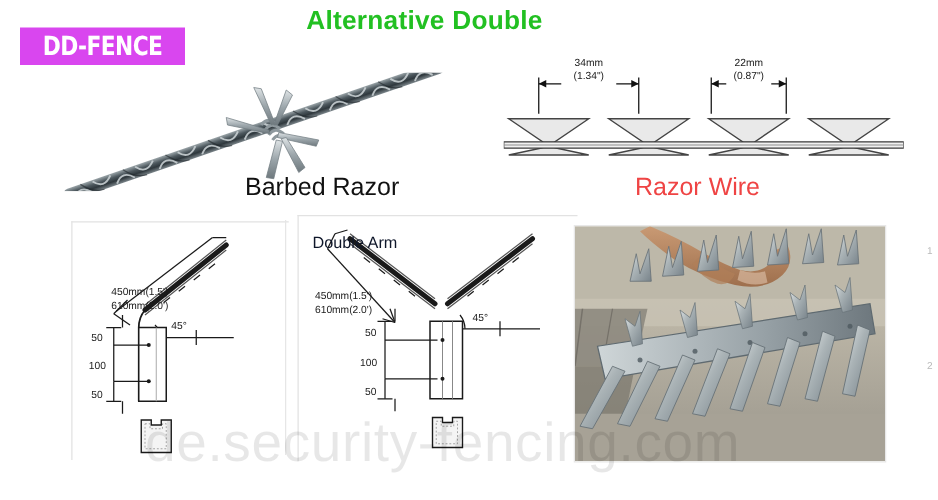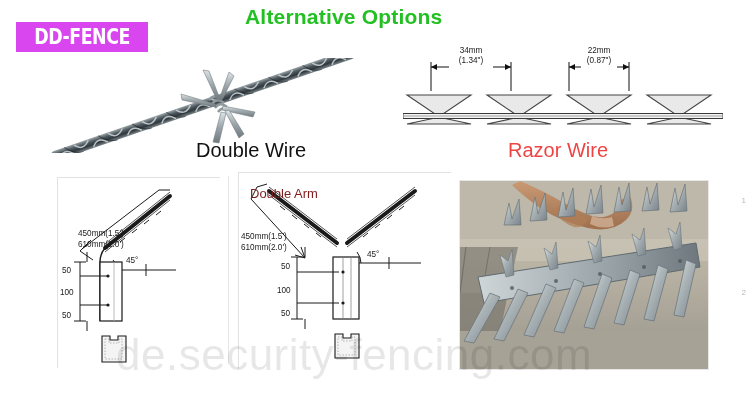--- a/index.html
+++ b/index.html
@@ -19,28 +19,28 @@
 
   
   .barbed-photo{position:absolute;left:48px;top:58px;width:310px;height:95px;overflow:hidden;}
   .barbed-photo svg{display:block;}
   .label-barbed{position:absolute;left:196px;top:139px;font-size:20px;color:#111;}
 
   .razor-art{position:absolute;left:403px;top:38px;width:320px;height:100px;}
   .label-razor{position:absolute;left:508px;top:139px;font-size:20px;color:#ef4444;}
 
   
-  .panel{position:absolute;border:1px solid #dfdfdf;background:#fff;}
+  .panel{position:absolute;border:1px solid #dfdfdf;background:#fff;padding-left:11px;}
   .panel-single{left:57px;top:177px;width:162px;height:190px;border-left:1px solid #e2e2e2;
                 border-top:1px solid #e2e2e2;border-right:none;border-bottom:none;}
   .panel-double{left:238px;top:172px;width:212px;height:196px;border-left:1px solid #e2e2e2;
                 border-top:1px solid #e2e2e2;border-right:none;border-bottom:none;}
   .vdiv{position:absolute;left:228px;top:176px;width:1px;height:188px;background:#e6e6e6;}
 
-  .panel-caption{position:absolute;left:250px;top:186px;font-size:13px;color:#7f1d1d;}
+  .panel-caption{position:absolute;left:250px;top:186px;font-size:13px;color:#0f172a;}
 
   .spike-photo{position:absolute;left:459px;top:180px;width:248px;height:188px;overflow:hidden;
                border:1px solid #e8e8e8;}
 
   .edge-mark{position:absolute;right:4px;font-size:8px;color:#b9b9b9;}
 
   
   .watermark{position:absolute;left:116px;top:330px;font-size:44px;color:#000000;
              opacity:.09;white-space:nowrap;letter-spacing:.5px;
              font-family:"Liberation Sans",sans-serif;pointer-events:none;}
@@ -49,21 +49,21 @@
 </style>
 </head>
 <body>
 
 <div class="page">
 
   <div class="logo">
     <span class="logo-text">DD-FENCE</span>
   </div>
 
-  <div class="title">Alternative Options</div>
+  <div class="title">Alternative Double</div>
 
   <div class="barbed-photo">
     <svg width="310" height="95" viewBox="0 0 310 95">
       <defs>
         <linearGradient id="wireg" x1="0" y1="0" x2="0" y2="1">
           <stop offset="0%" stop-color="#9aa4a8"></stop>
           <stop offset="35%" stop-color="#4d585e"></stop>
           <stop offset="65%" stop-color="#2f383d"></stop>
           <stop offset="100%" stop-color="#7d878c"></stop>
         </linearGradient>
@@ -119,21 +119,21 @@
 
         <path d="M2 2 L-12 -28 L-6 -27 L5 1 Z" fill="url(#barbg)" stroke="#737e83" stroke-width=".6"></path>
         <path d="M4 2 L14 -26 L19 -22 L7 2 Z" fill="url(#barbg)" stroke="#737e83" stroke-width=".6"></path>
         <path d="M0 6 L-34 -4 L-33 2 L1 9 Z" fill="url(#barbg)" stroke="#737e83" stroke-width=".6"></path>
         <path d="M8 8 L40 14 L38 19 L7 12 Z" fill="url(#barbg)" stroke="#737e83" stroke-width=".6"></path>
         <path d="M6 14 L-2 44 L4 45 L11 15 Z" fill="url(#barbg)" stroke="#737e83" stroke-width=".6"></path>
         <path d="M10 13 L24 40 L29 36 L14 12 Z" fill="url(#barbg)" stroke="#737e83" stroke-width=".6"></path>
       </g>
     </svg>
   </div>
-  <div class="label-barbed">Double Wire</div>
+  <div class="label-barbed">Barbed Razor</div>
 
   <div class="razor-art">
     <svg width="320" height="100" viewBox="0 0 320 100">
 
       <g>
         <text class="dimtxt" x="68" y="15" text-anchor="middle">34mm</text>
         <text class="dimtxt" x="68" y="25" text-anchor="middle">(1.34")</text>
         <line x1="28" y1="29" x2="46" y2="29" stroke="#111" stroke-width="1"></line>
         <line x1="90" y1="29" x2="108" y2="29" stroke="#111" stroke-width="1"></line>
         <path d="M28 29 l6 -3 v6 z" fill="#111"></path>

